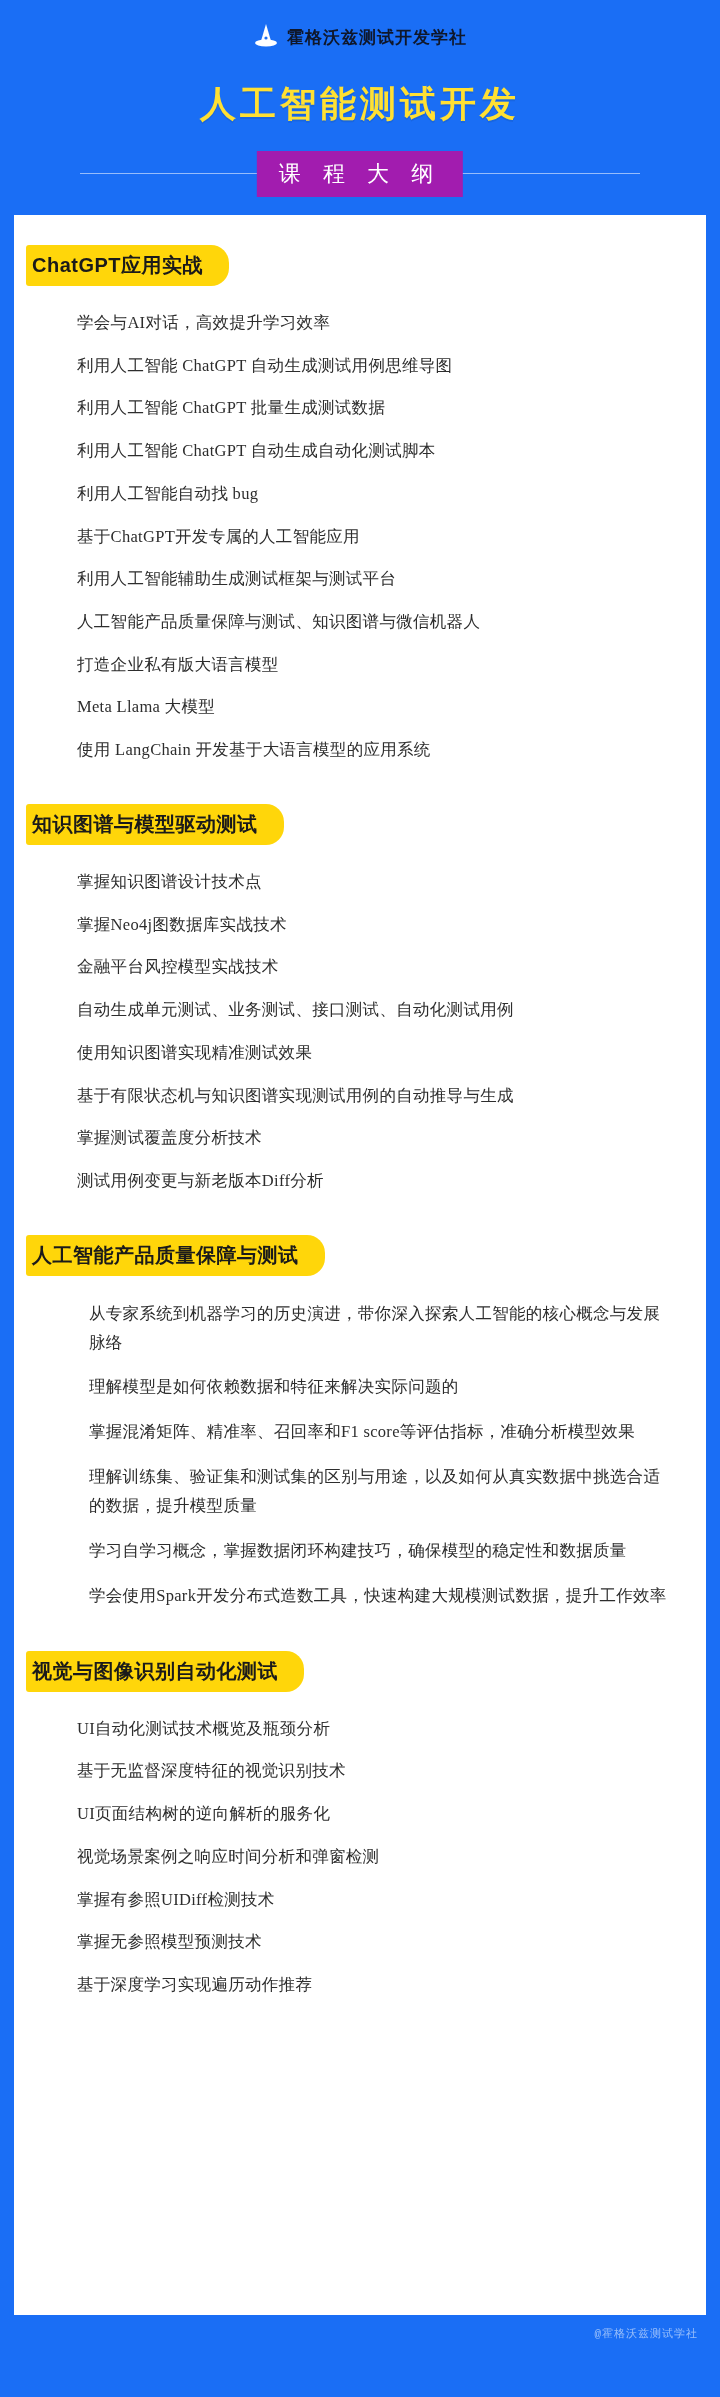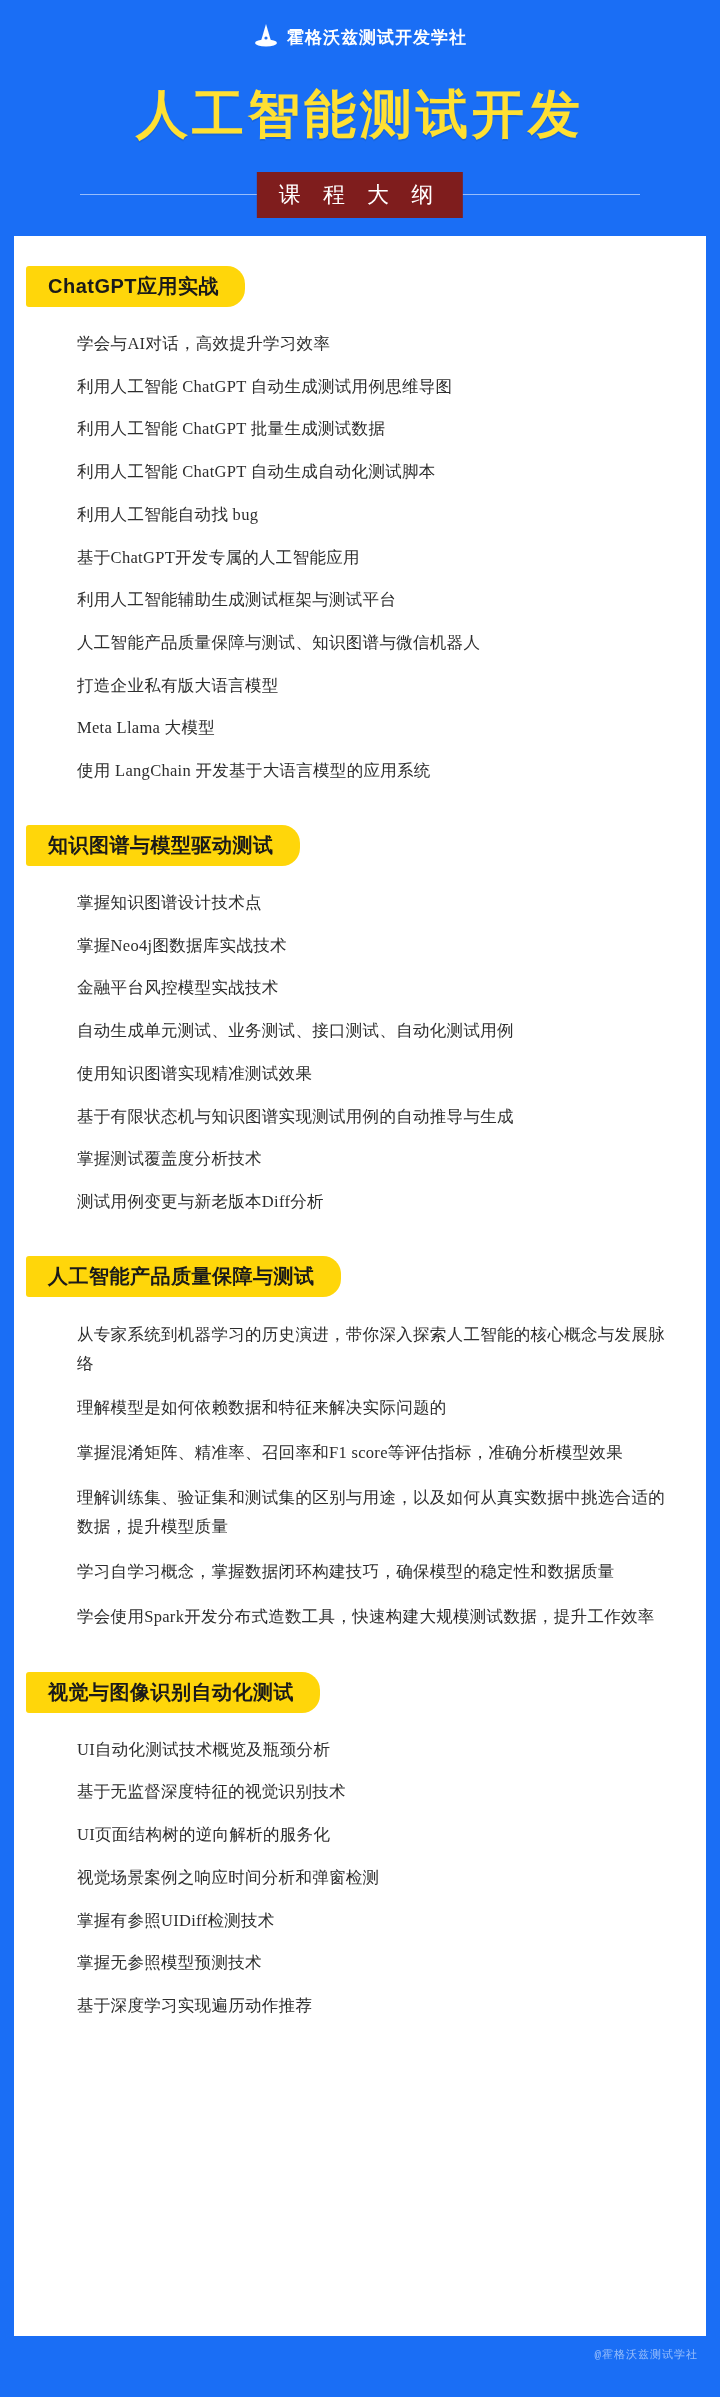--- a/index.html
+++ b/index.html
@@ -19,29 +19,29 @@
   .brand {
     display: flex;
     align-items: center;
     justify-content: center;
     gap: 8px;
     padding: 22px 0 10px 0;
   }
   .brand-logo { width: 26px; height: 30px; position: relative; }
   .brand-logo svg { display: block; }
   .brand-name {
-    color: #ffffff;
+    color: #0f172a;
     font-size: 17px;
     letter-spacing: 1px;
     font-weight: bold;
   }
   .main-title {
     text-align: center;
     color: #ffe033;
-    font-size: 52px;
+    font-size: 36px;
     font-weight: bold;
     letter-spacing: 4px;
     margin-top: 18px;
     text-shadow: 0 2px 0 rgba(0,0,0,0.08);
   }
   .subtitle-wrap {
     margin: 22px auto 0 auto;
     width: 560px;
     position: relative;
     height: 46px;
@@ -51,21 +51,21 @@
     top: 22px;
     height: 1px;
     width: 100%;
     background: rgba(255,255,255,0.55);
   }
   .subtitle {
     position: relative;
     display: inline-block;
     left: 50%;
     transform: translateX(-50%);
-    background: #7f1d1d;
+    background: #a21caf;
     padding: 0 22px;
     color: #ffffff;
     font-size: 22px;
     letter-spacing: 8px;
     line-height: 46px;
   }
 
   
   .panel {
     background: #ffffff;
@@ -73,39 +73,39 @@
     padding: 22px 0 30px 0;
     min-height: 2100px;
   }
 
   .section { margin-bottom: 10px; }
 
   .section-head {
     display: inline-block;
     position: relative;
     margin: 8px 0 6px 12px;
-    padding: 7px 26px 7px 22px;
+    padding: 7px 26px 7px 6px;
     background: #ffd60a;
     color: #1a1a1a;
     font-size: 20px;
     font-weight: bold;
     border-radius: 3px 18px 18px 3px;
     letter-spacing: 0.5px;
   }
 
   .items { padding: 10px 34px 14px 63px; font-family: Liberation Serif, serif; }
 
   .item {
     color: #2d2d2d;
     font-size: 16.5px;
     line-height: 1.62;
     padding: 8px 0;
     letter-spacing: 0.3px;
   }
-  .item.multi { line-height: 1.75; }
+  .item.multi { line-height: 1.75; margin-left: 12px; }
 
   
   .footer {
     height: 34px;
     position: relative;
     font-family: Liberation Mono, monospace;
   }
   .watermark {
     position: absolute;
     right: 22px;

